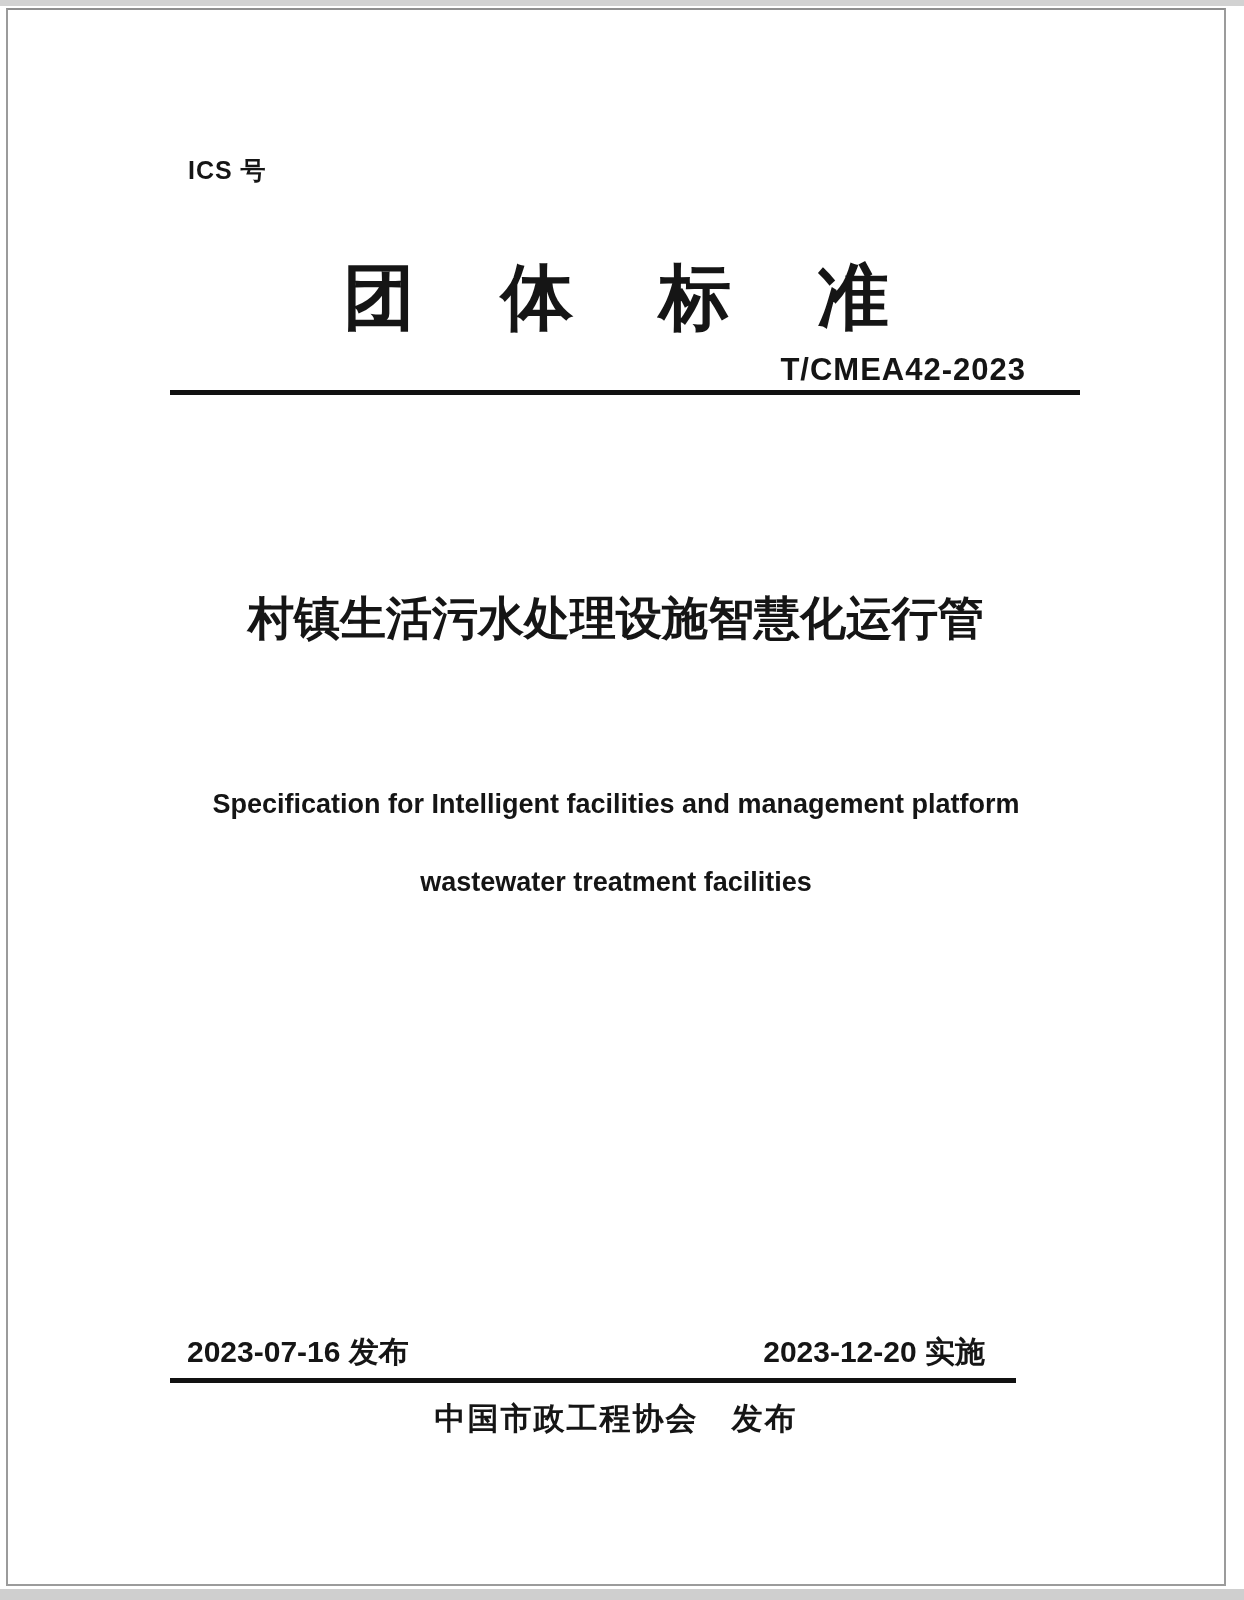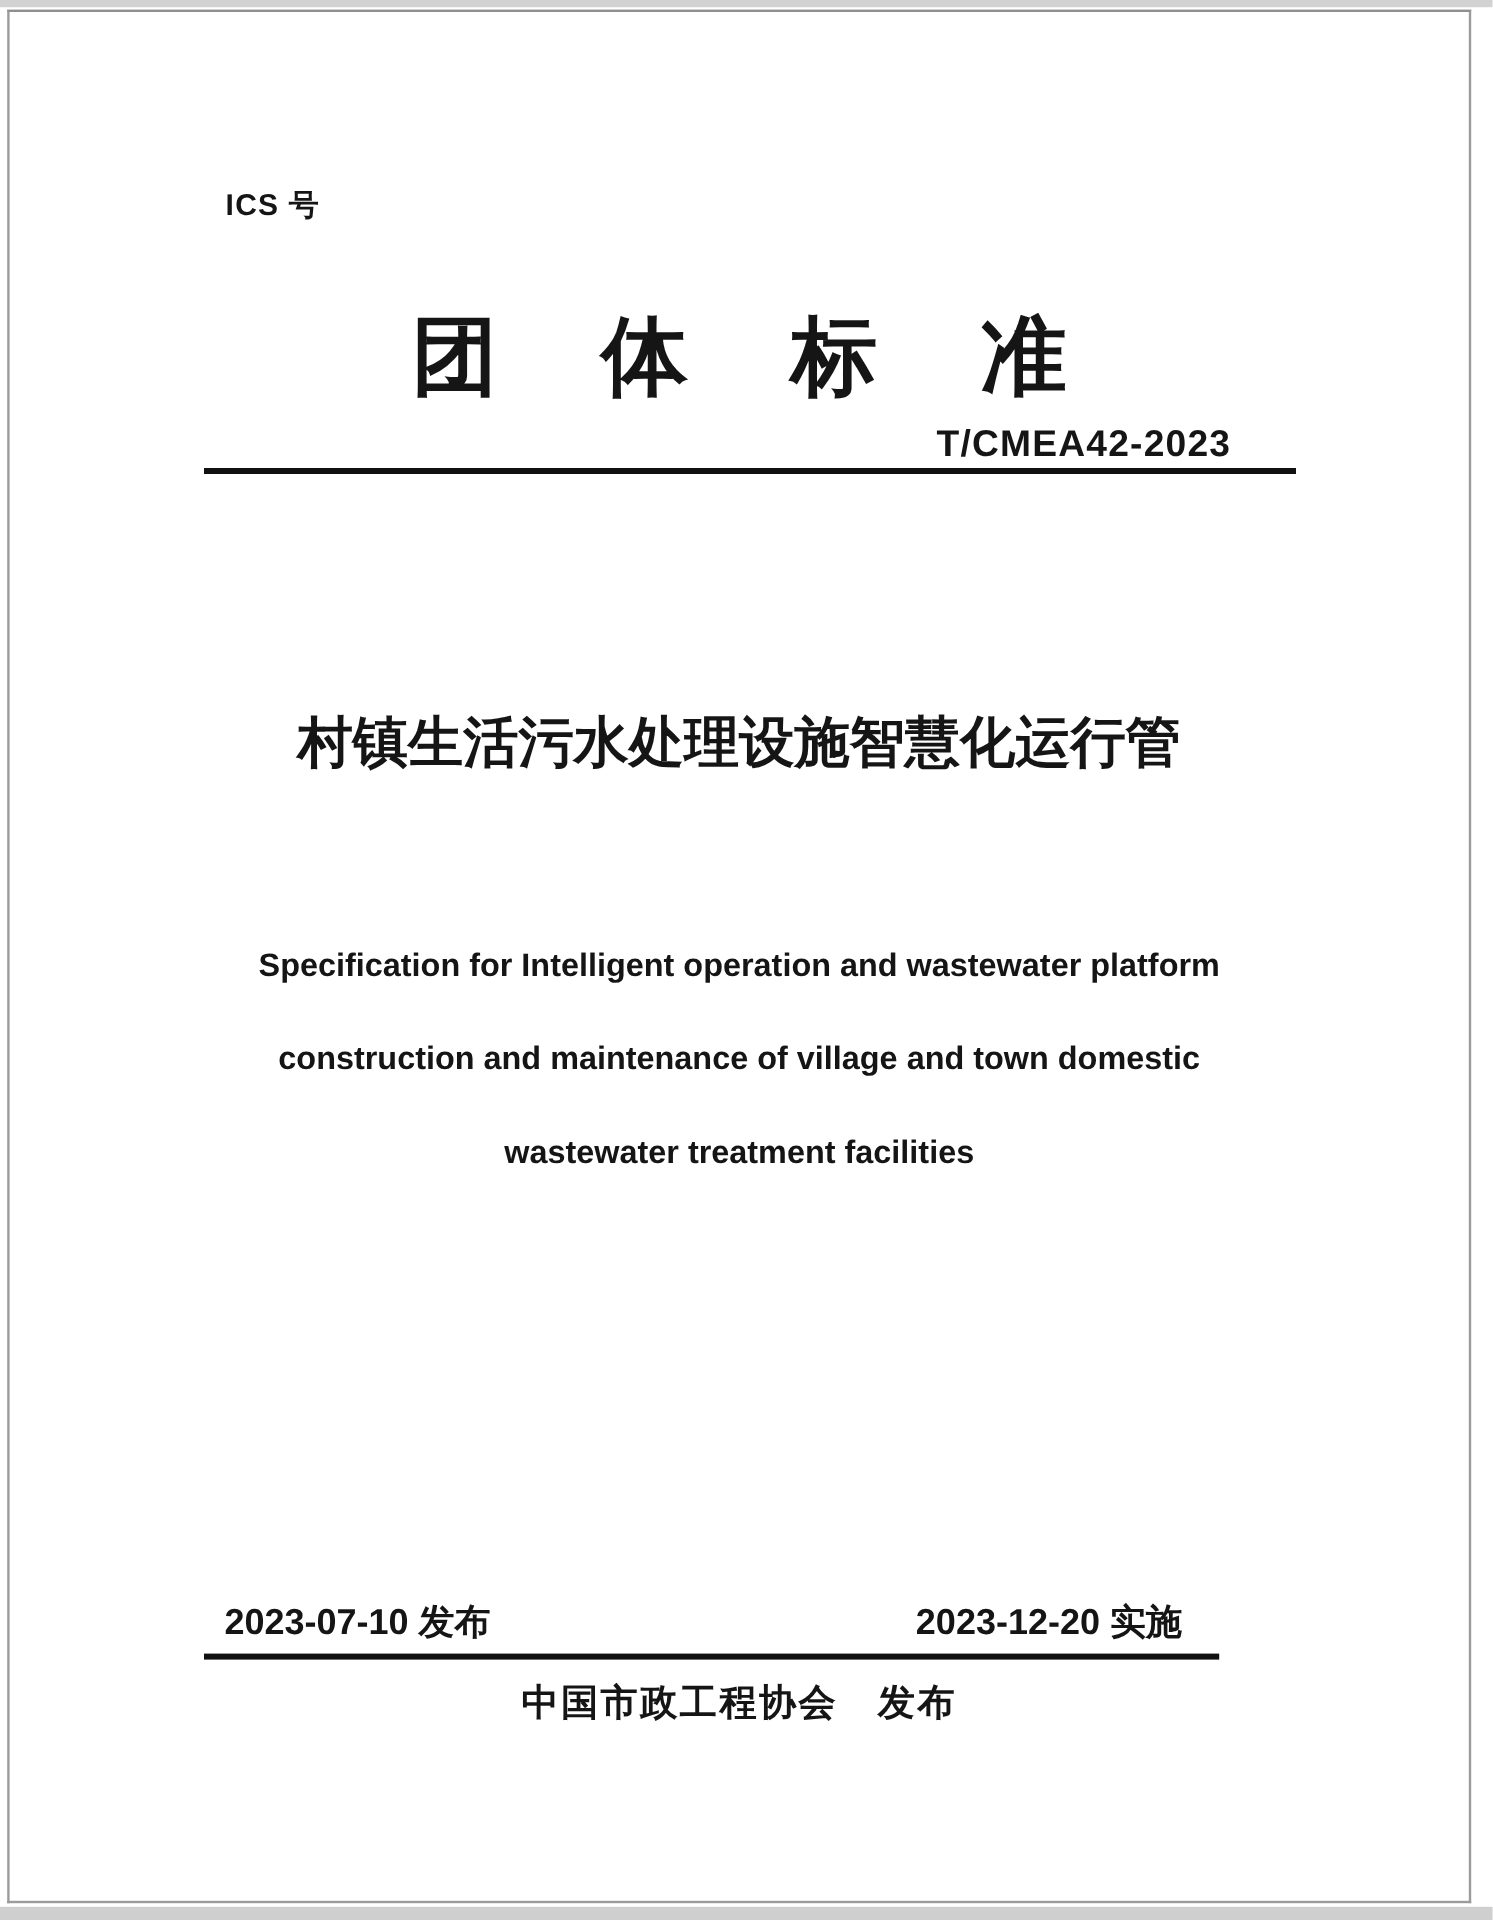--- a/index.html
+++ b/index.html
@@ -141,27 +141,26 @@
 
     <div class="std-num">T/CMEA42-2023</div>
 
     <div class="rule rule-top"></div>
 
     <div class="cn-title">
       <div>村镇生活污水处理设施智慧化运行管</div>
     </div>
 
     <div class="en-title">
-      <div>Specification for Intelligent operation and wastewater platform</div>
-      <div>construction and maintenance of village and town domestic</div>
+      <div>Specification for Intelligent facilities and management platform</div>
       <div>wastewater treatment facilities</div>
     </div>
 
     <div class="dates">
-      <span class="date-left">2023-07-10 发布</span>
+      <span class="date-left">2023-07-16 发布</span>
       <span class="date-right">2023-12-20 实施</span>
     </div>
 
     <div class="rule rule-bottom"></div>
 
     <div class="publisher">中国市政工程协会　发布</div>
 
   </div>
 </div>
 

